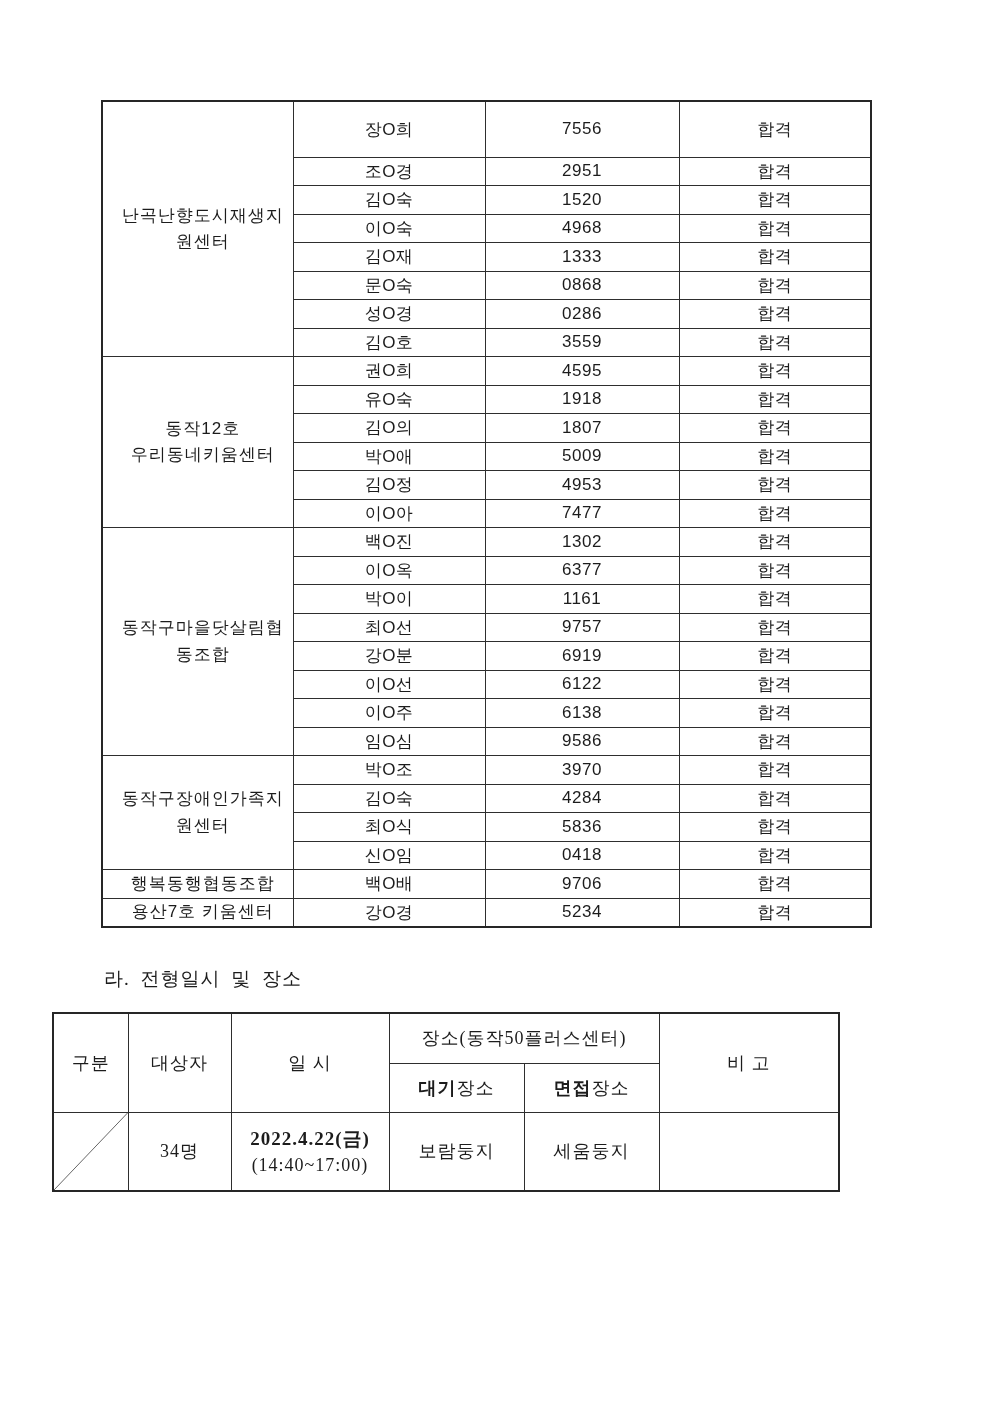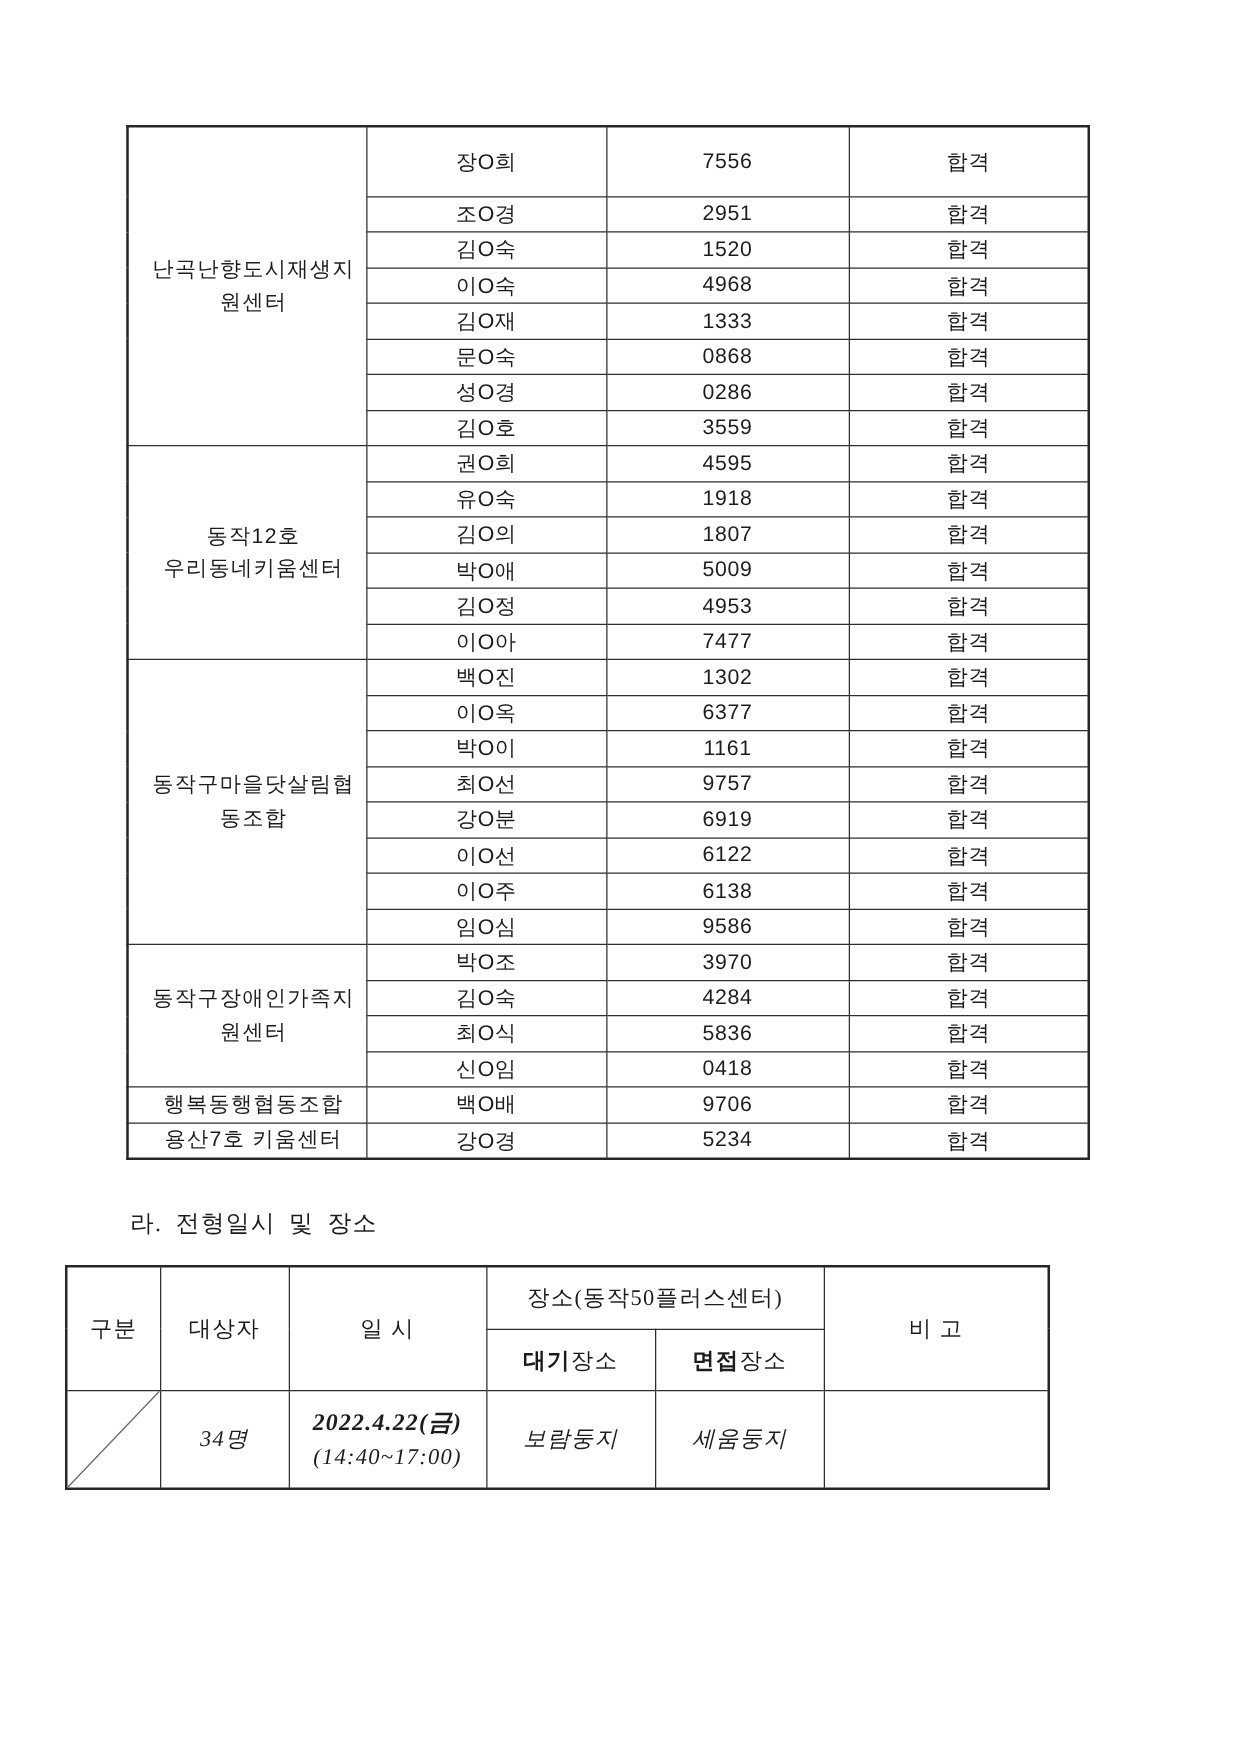--- a/index.html
+++ b/index.html
@@ -53,21 +53,21 @@
     border: 2px solid #262626;
   }
   table.schedule td {
     border: 1px solid #2e2e2e;
     text-align: center; vertical-align: middle;
     padding: 12px;
     letter-spacing: 1px;
   }
   table.schedule tr.h1 { height: 50px; }
   table.schedule tr.h2 { height: 48px; }
-  table.schedule tr.data { height: 68px; font-style: italic; }
+  table.schedule tr.data { height: 68px; }
   .bold { font-weight: 700; margin-top: 28px; }
   .date-line { font-weight: 700; font-size: 19px; line-height: 27px; }
   .time-line { font-size: 18px; line-height: 26px; text-align: center; }
   td.diag-cell { position: relative; }
   td.diag-cell svg {
     position: absolute; left: 0; top: 0;
     width: 100%; height: 100%; display: block;
   }
 
   

